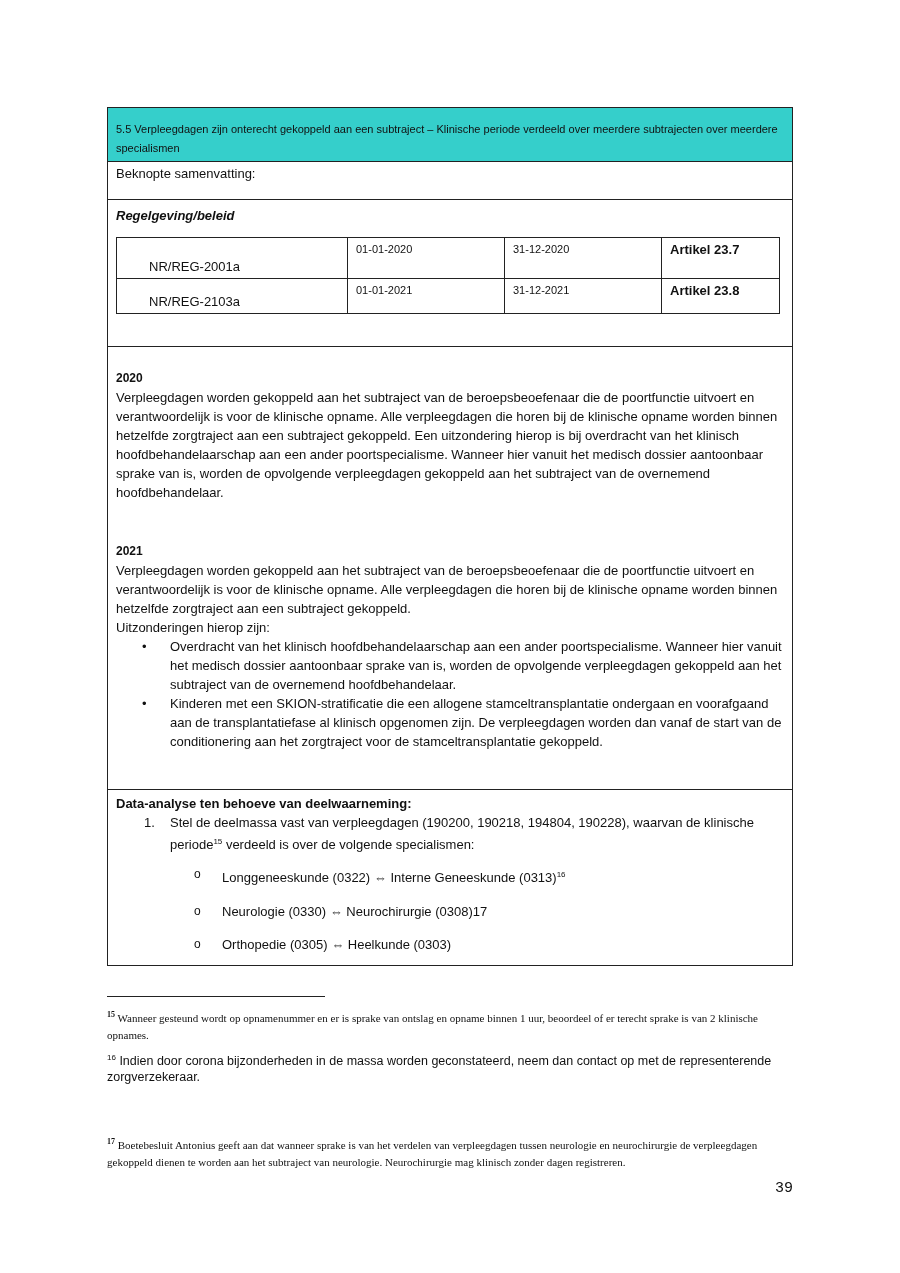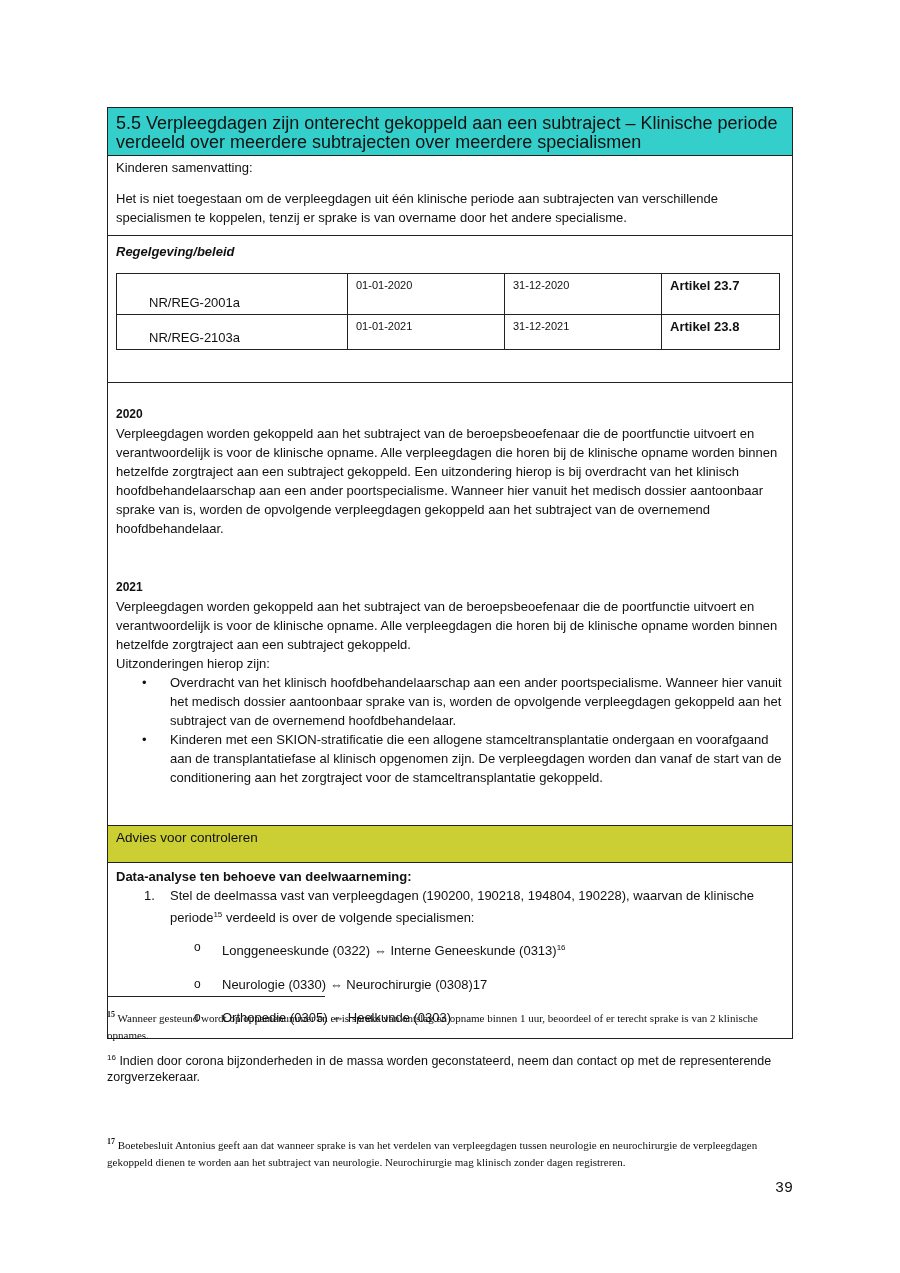--- a/index.html
+++ b/index.html
@@ -1,20 +1,20 @@
 <!DOCTYPE html>
 <html><head>
   <meta charset="utf-8">
   <style>
     html, body { margin: 0; padding: 0; background: #ffffff; }
     body { width: 900px; height: 1273px; position: relative; font-family: "Liberation Sans", sans-serif; color: #111; font-size: 13px; }
     .frame { position: absolute; left: 107px; top: 107px; width: 684px; border: 1.5px solid #222; }
     .row { border-bottom: 1.5px solid #222; }
     .row:last-child { border-bottom: none; }
-    .hdr-teal { background: #35cfcb; padding: 6px 6px 3px 8px; font-size: 18px; line-height: 19px; }
+    .hdr-teal { background: #35cfcb; padding: 12px 6px 3px 8px; font-size: 11px; line-height: 19px; }
     .hdr-lime { background: #cbcf33; padding: 4px 8px; height: 37px; box-sizing: border-box; font-size: 13.5px; }
     .cell { padding: 2px 8px 4px 8px; line-height: 19px; }
     .summary-title { margin: 0 0 12px 0; }
     .italic-title { font-style: italic; font-weight: bold; margin: 4px 0 12px 0; }
     table.reg { border-collapse: collapse; width: 664px; margin: 0 0 28px 0; }
     table.reg td { border: 1.5px solid #222; vertical-align: top; padding: 2px 8px; font-size: 13px; }
     table.reg td.code { vertical-align: bottom; width: 190px; padding-left: 32px; }
     table.reg td.date { font-size: 11px; font-weight: normal; width: 140px; }
     table.reg td.art { font-weight: bold; }
     .r1 td { height: 36px; }
@@ -41,22 +41,21 @@
   </style>
 </head>
 <body>
 
 <div class="frame">
   <div class="row hdr-teal">
     <span>5.5 Verpleegdagen zijn onterecht gekoppeld aan een subtraject – Klinische periode verdeeld over meerdere subtrajecten over meerdere specialismen</span>
   </div>
 
   <div class="row cell">
-    <p class="summary-title">Kinderen samenvatting:</p>
-    <p style="margin-bottom:4px;">Het is niet toegestaan om de verpleegdagen uit één klinische periode aan subtrajecten van verschillende specialismen te koppelen, tenzij er sprake is van overname door het andere specialisme.</p>
+    <p class="summary-title">Beknopte samenvatting:</p>
   </div>
 
   <div class="row cell">
     <p class="italic-title">Regelgeving/beleid</p>
     <table class="reg">
       <tbody>
           <tr class="r1">
         <td class="code">NR/REG-2001a</td>
         <td class="date">01-01-2020</td>
         <td class="date">31-12-2020</td>
@@ -84,23 +83,20 @@
         <span class="dot">•</span>
         <span>Overdracht van het klinisch hoofdbehandelaarschap aan een ander poortspecialisme. Wanneer hier vanuit het medisch dossier aantoonbaar sprake van is, worden de opvolgende verpleegdagen gekoppeld aan het subtraject van de overnemend hoofdbehandelaar.</span>
       </li>
       <li>
         <span class="dot">•</span>
         <span>Kinderen met een SKION-stratificatie die een allogene stamceltransplantatie ondergaan en voorafgaand aan de transplantatiefase al klinisch opgenomen zijn. De verpleegdagen worden dan vanaf de start van de conditionering aan het zorgtraject voor de stamceltransplantatie gekoppeld.</span>
       </li>
     </ul>
   </div>
 
-  <div class="row hdr-lime">
-    <span>Advies voor controleren</span>
-  </div>
 
   <div class="row cell" style="padding-top:4px;padding-bottom:4px;">
     <p class="bold">Data-analyse ten behoeve van deelwaarneming:</p>
     <ol class="steps">
       <li>
         <span class="num">1.</span>
         <span>Stel de deelmassa vast van verpleegdagen (190200, 190218, 194804, 190228), waarvan de klinische periode</span><sup>15</sup><span> verdeeld is over de volgende specialismen:</span>
         <ul class="sub">
           <li>
             <span class="o">o</span>

